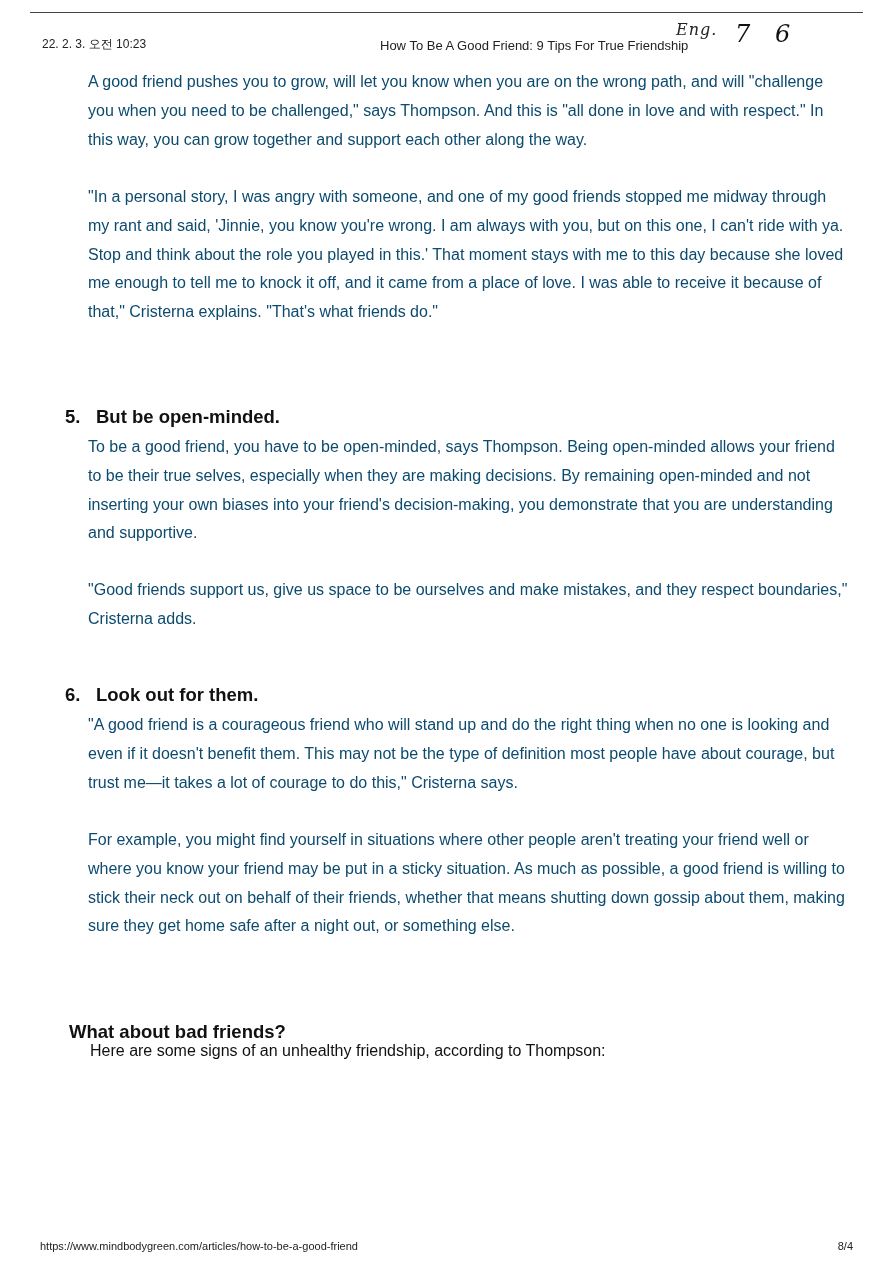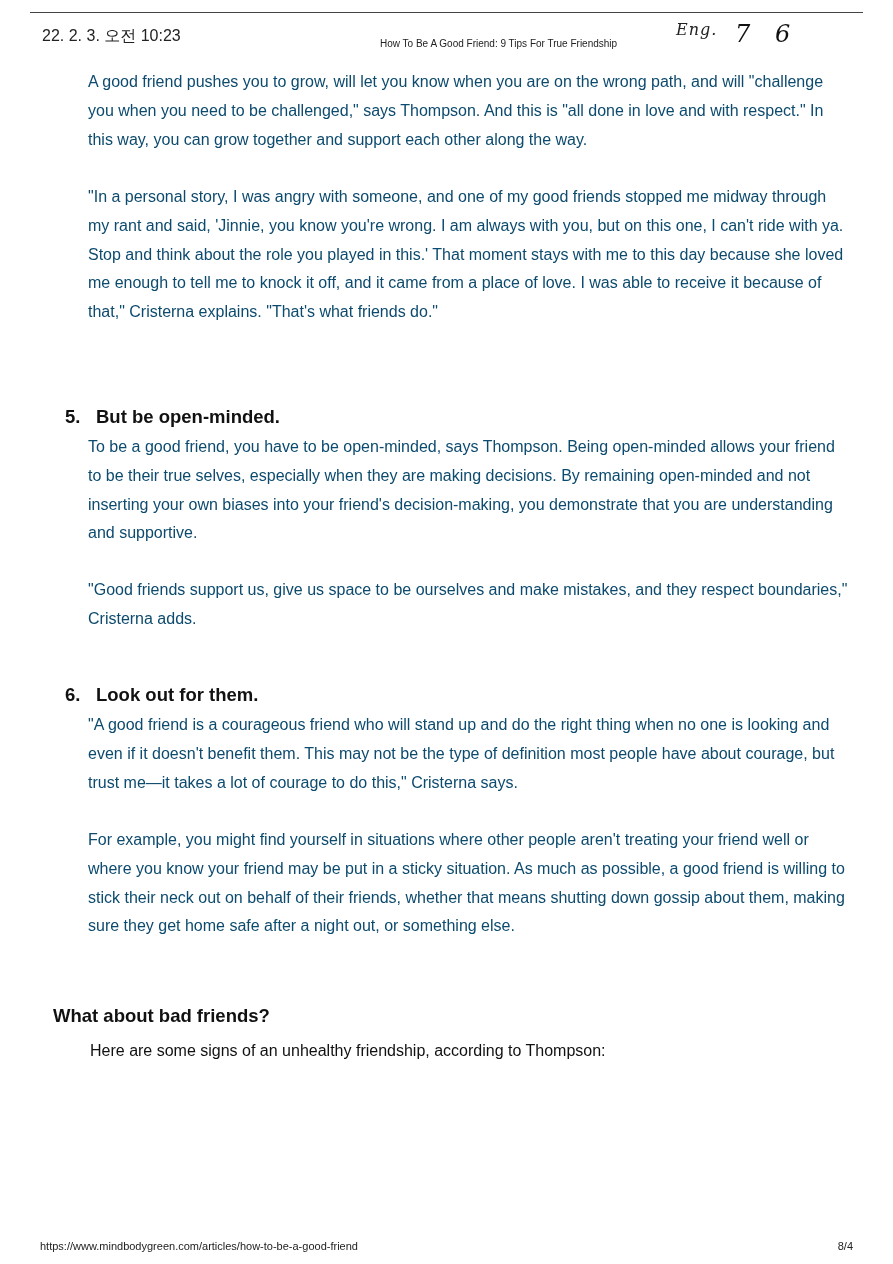--- a/index.html
+++ b/index.html
@@ -5,43 +5,43 @@
     html, body { margin: 0; padding: 0; background: #ffffff; }
     body {
       width: 893px; height: 1264px; position: relative; overflow: hidden;
       font-family: "Liberation Sans", sans-serif; color: #111111;
     }
     .top-rule {
       position: absolute; left: 30px; right: 30px; top: 12px; height: 0;
       border-top: 1px solid #444;
     }
     .hdr-date {
-      position: absolute; left: 42px; top: 26px; font-size: 16px; color: #222;
+      position: absolute; left: 42px; top: 36px; font-size: 12px; color: #222;
     }
     .hdr-title {
-      position: absolute; left: 380px; top: 38px; font-size: 10px; color: #222;
+      position: absolute; left: 380px; top: 38px; font-size: 13px; color: #222;
     }
     .handwriting {
       position: absolute; left: 676px; top: 20px; font-family: "DejaVu Serif", serif;
       font-style: italic; font-size: 16px; color: #222; letter-spacing: 1px;
     }
     .hw-7 { position: absolute; left: 735px; top: 20px; font-family: "DejaVu Serif", serif; font-style: italic; font-size: 24px; }
     .hw-6 { position: absolute; left: 775px; top: 20px; font-family: "DejaVu Serif", serif; font-style: italic; font-size: 24px; }
 
     .para {
       position: absolute; left: 77px; width: 760px;
       font-size: 16px; line-height: 28.8px; color: #0c4a6e;
       margin: 11px;
     }
     .heading {
       position: absolute; left: 53px; font-size: 18.5px; color: #111; margin: 12px;
     }
     .heading .num { display: inline-block; width: 31px; }
     .sub-heading {
-      position: absolute; left: 53px; font-size: 18.5px; color: #111; margin: 0;
+      position: absolute; left: 53px; font-size: 18.5px; color: #111; margin: 16px;
     }
     .intro {
       position: absolute; left: 81px; font-size: 16px; color: #111; margin: 9px;
     }
     .footer-url {
       position: absolute; left: 40px; top: 1240px; font-size: 11px; color: #222;
     }
     .footer-page {
       position: absolute; right: 40px; top: 1240px; font-size: 11px; color: #222;
     }

